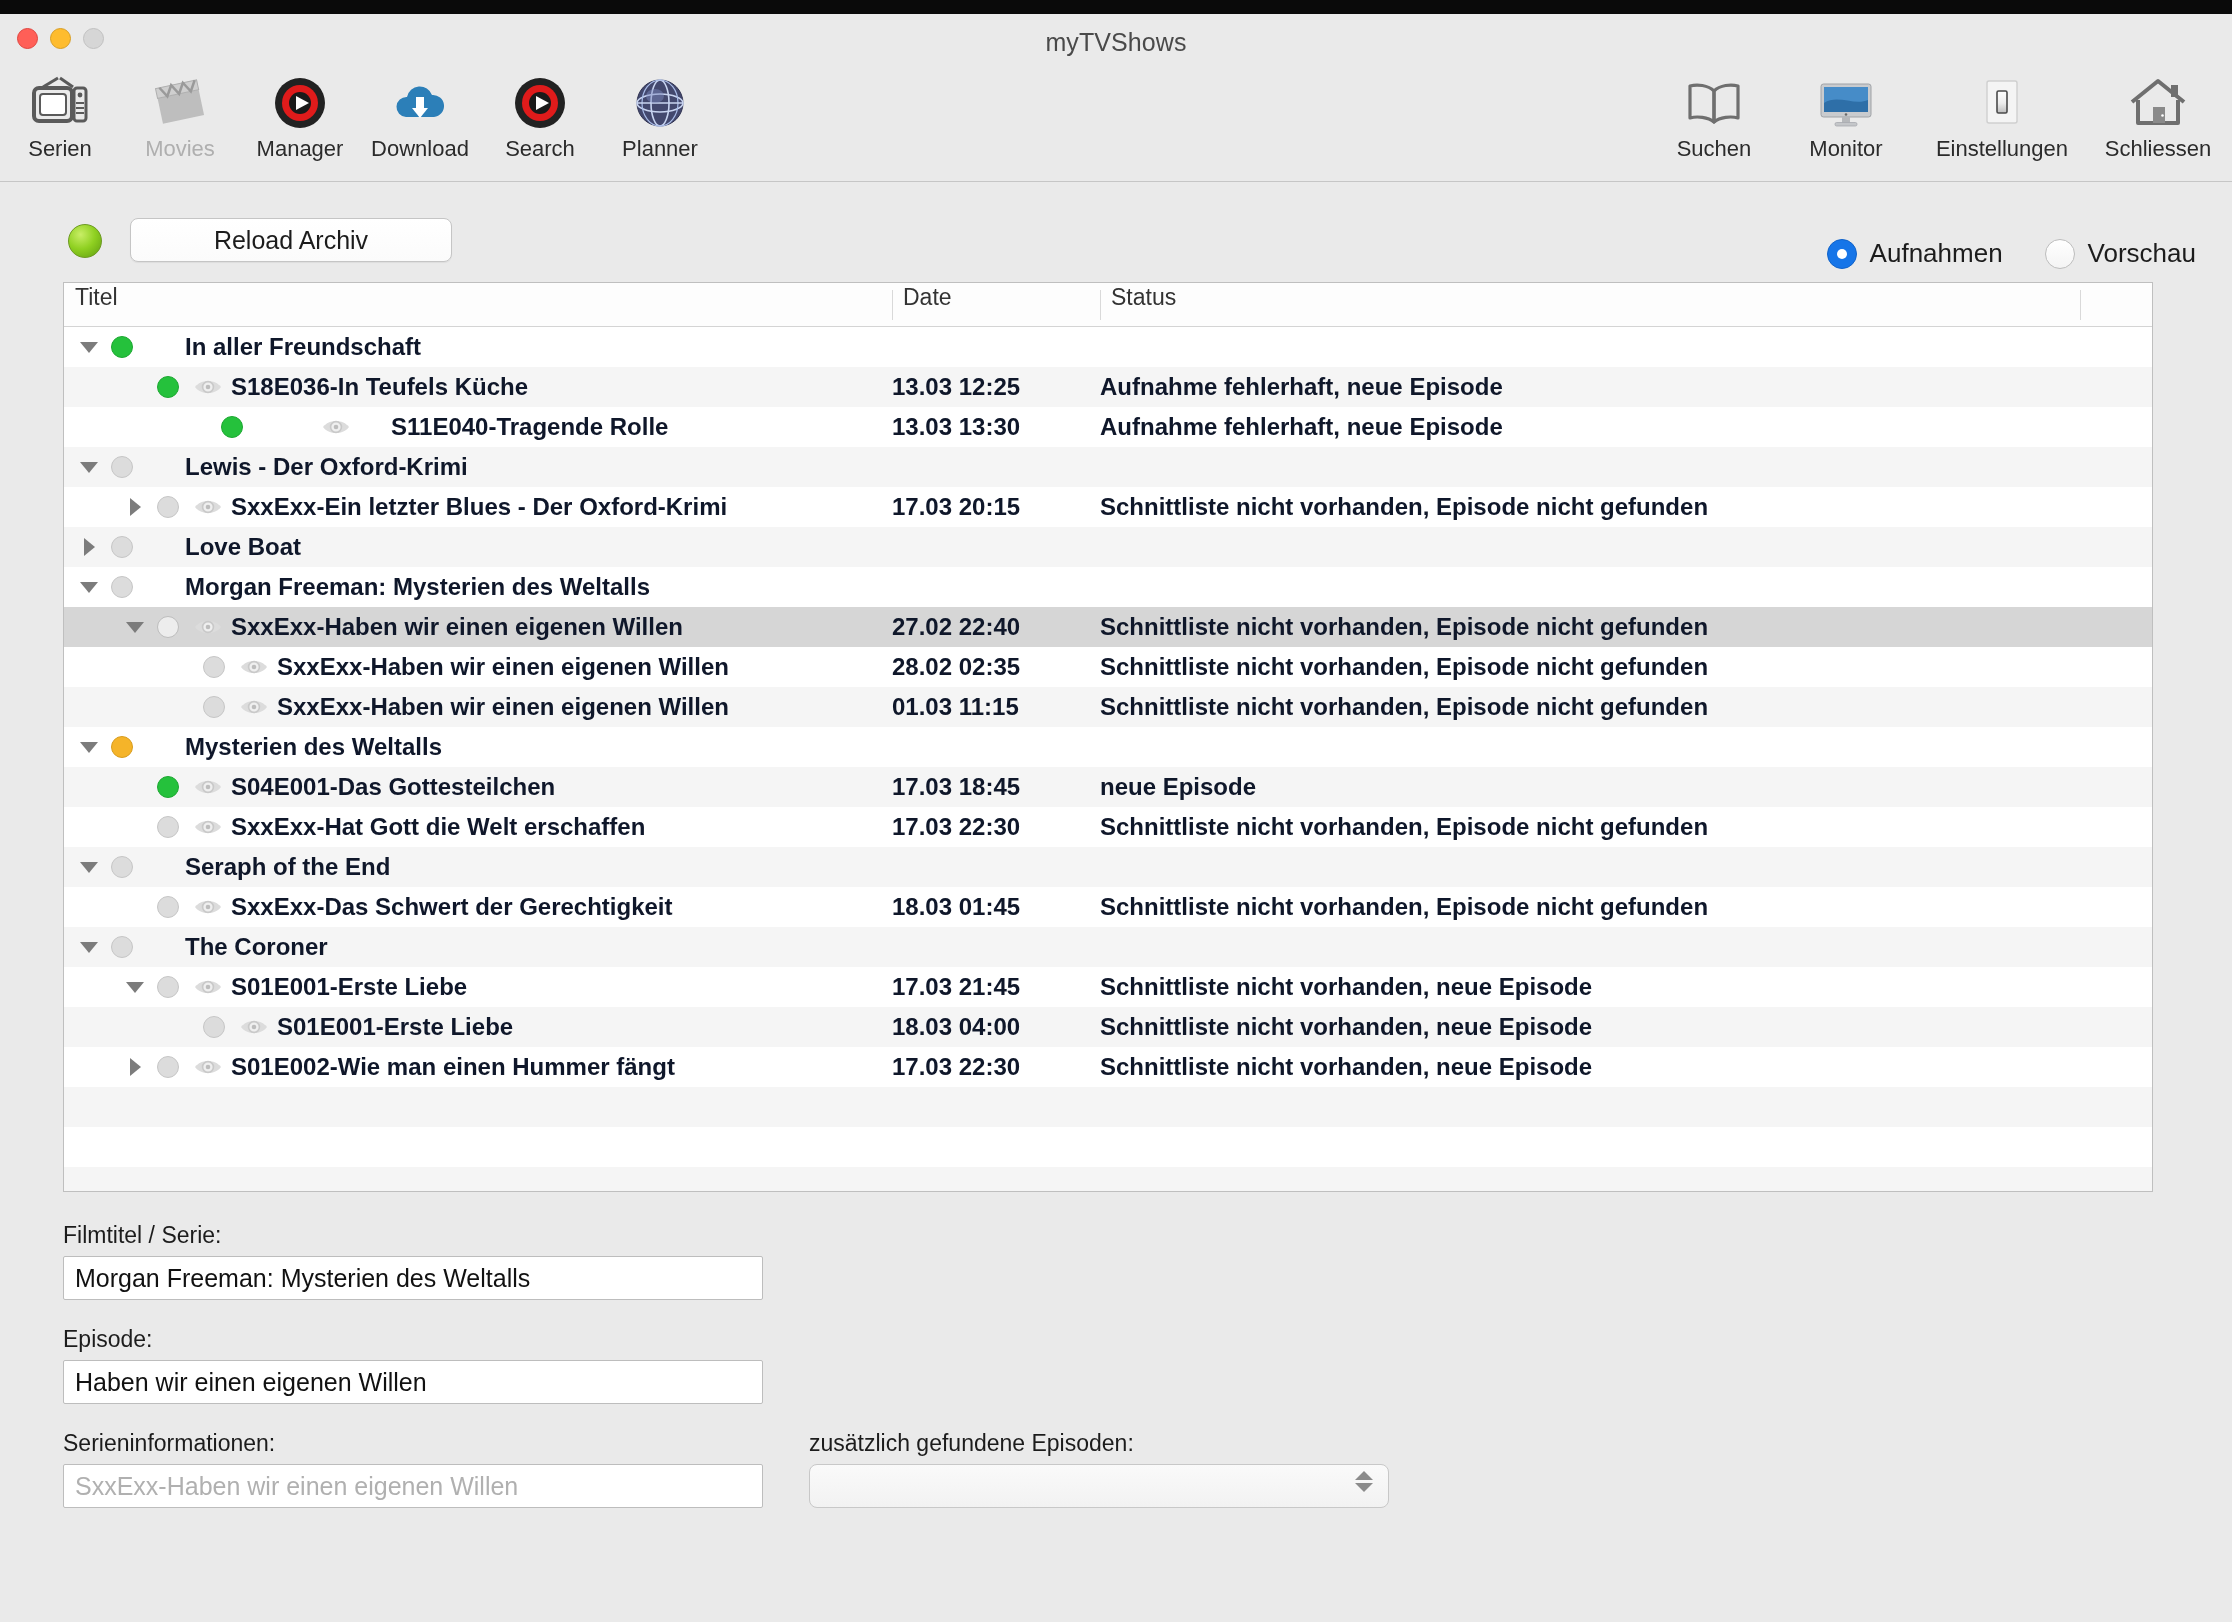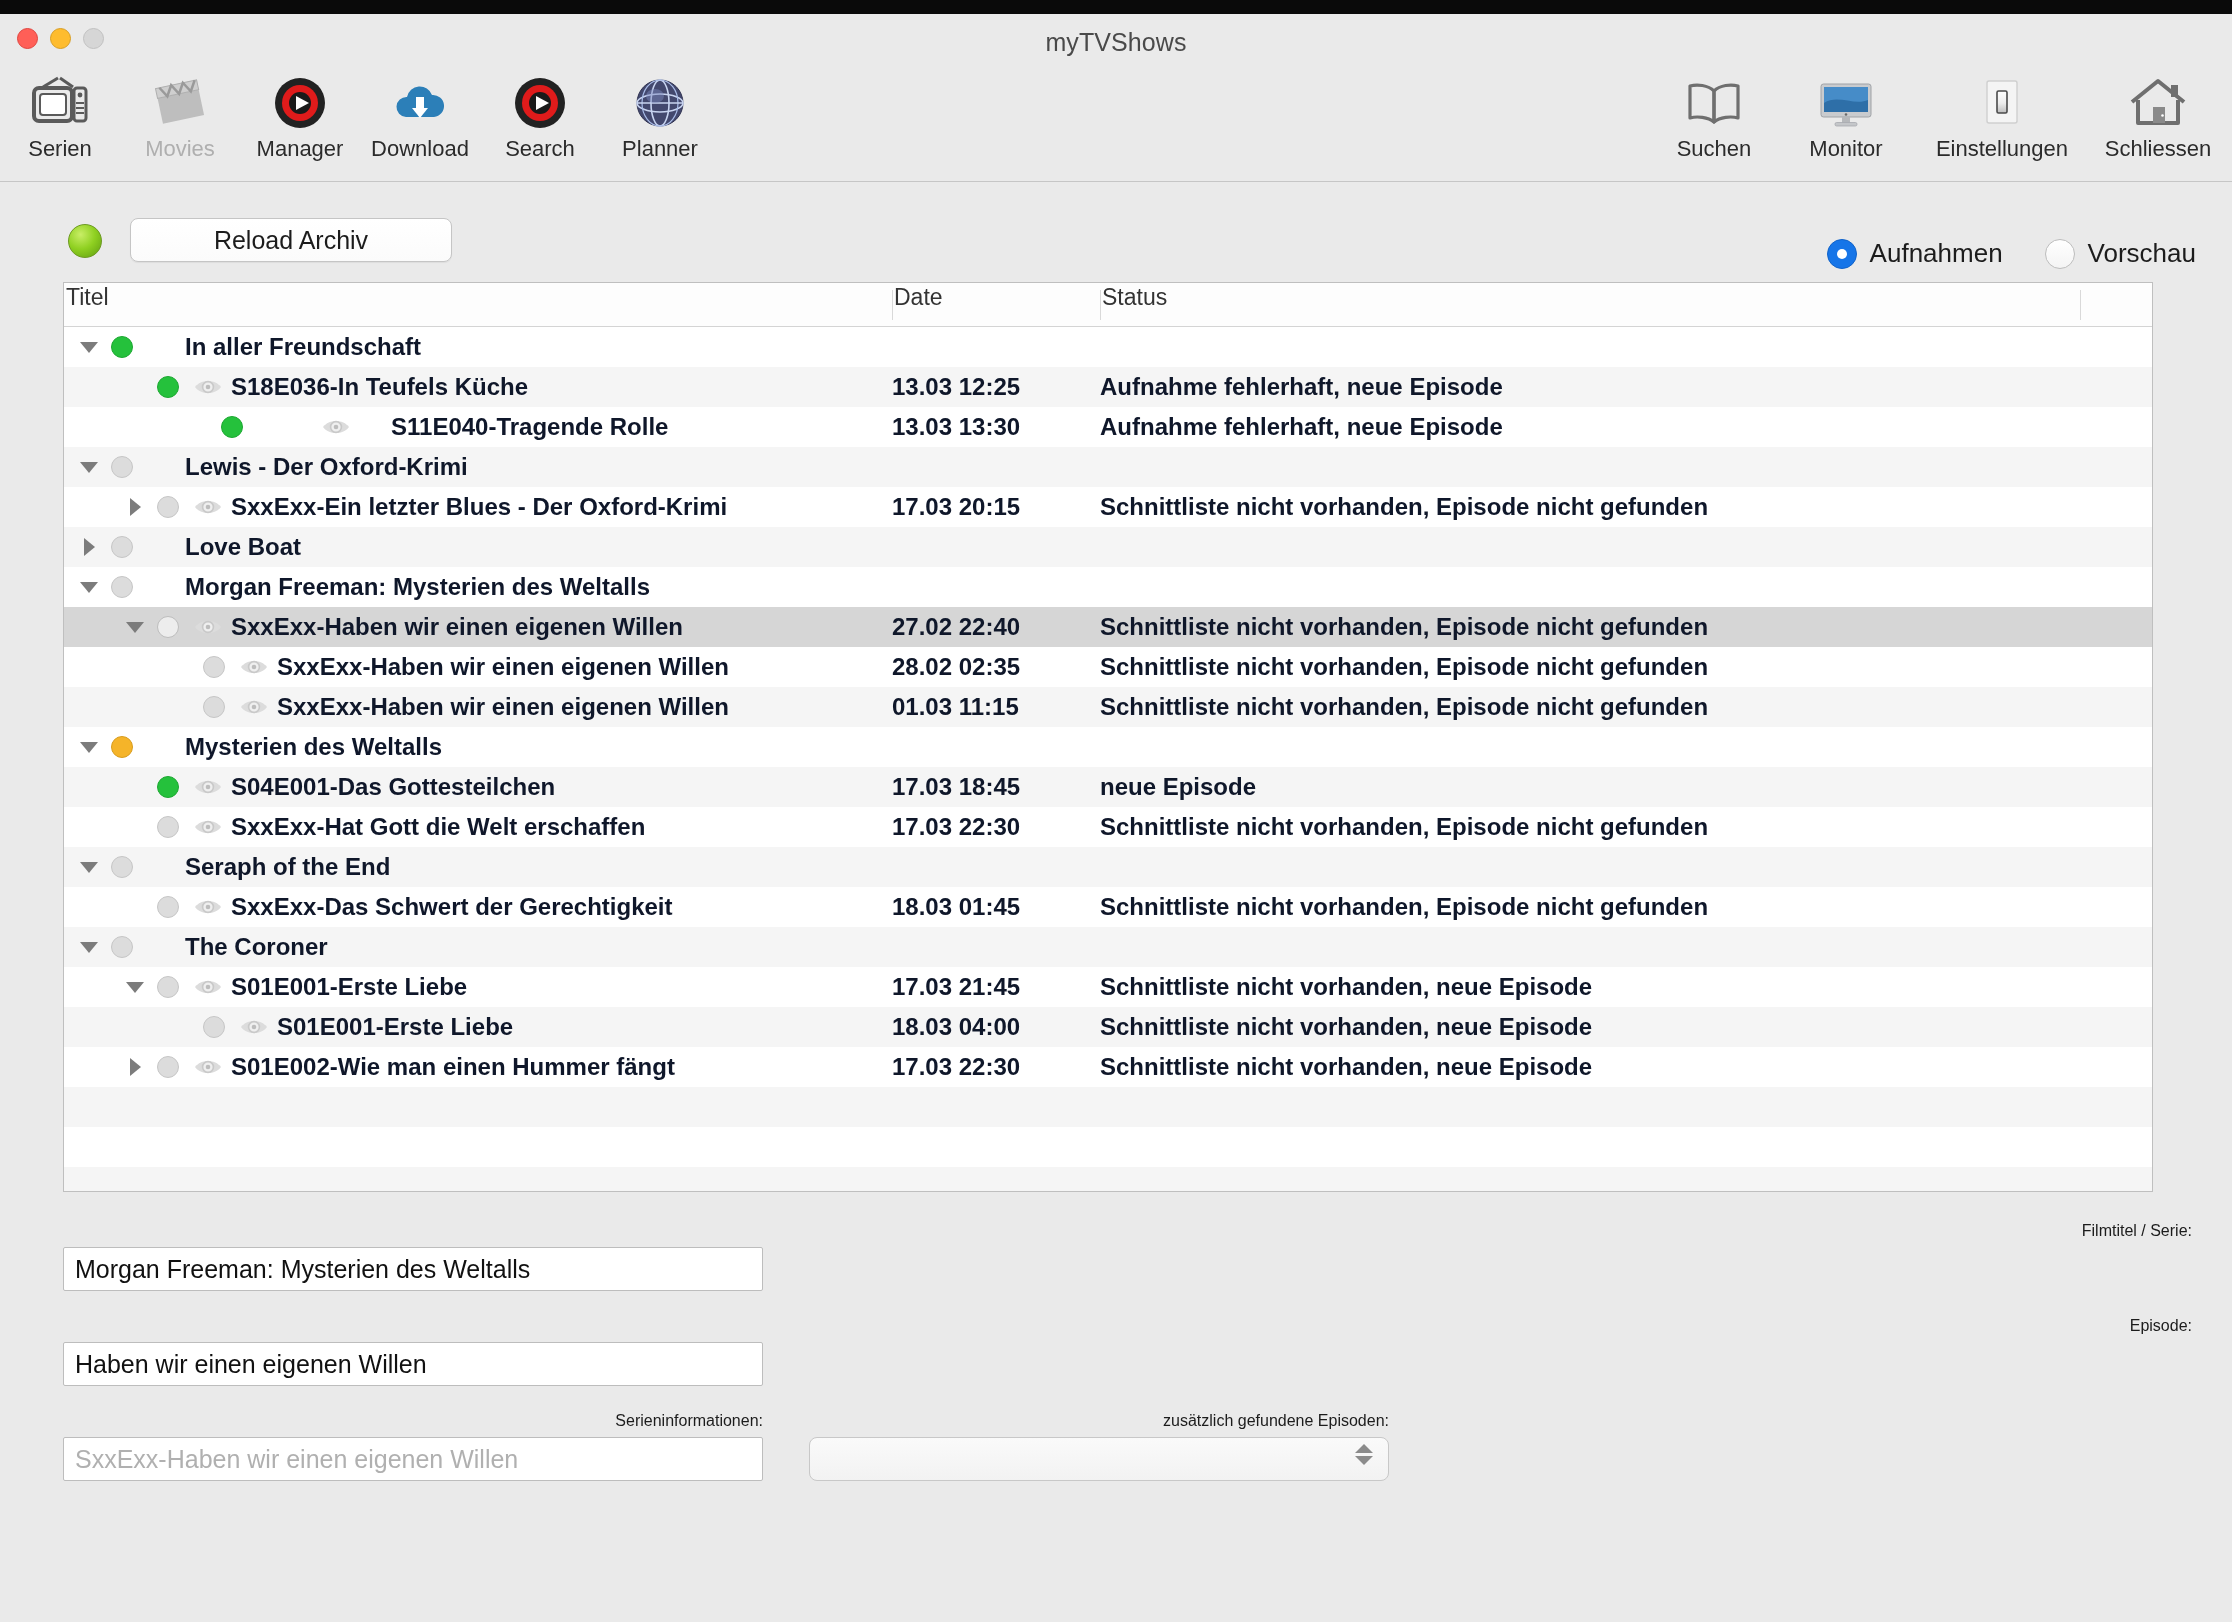--- a/index.html
+++ b/index.html
@@ -128,21 +128,21 @@
   #table-header {
     position: relative;
     height: 44px;
     background: #FDFDFD;
     border-bottom: 1px solid #D4D4D4;
   }
   .th {
     position: absolute; top: 0; height: 28px;
     display: flex; align-items: center;
     font-size: 23px; color: #333;
-    padding-left: 2px;
+    padding-left: 11px;
   }
   .col-sep {
     position: absolute; top: 7px; width: 1px; height: 30px; background: #D9D9D9;
   }
   #table-body { position: relative; }
 
   .row {
     position: relative;
     height: 40px;
     display: flex; align-items: center;
@@ -193,21 +193,21 @@
   .eye svg { display: block; }
 
   .ttxt { margin-left: 6px; }
 
   #table-filler { background: #FFFFFF; }
   .filler-stripe { height: 40px; }
   .filler-stripe.alt { background: #F5F5F5; }
 
   
   #form-area { position: absolute; left: 63px; top: 1040px; right: 40px; }
-  .fld-label { font-size: 16px; color: #1c1c1c; margin-bottom: 7px; text-align: right; }
+  .fld-label { font-size: 23px; color: #1c1c1c; margin-bottom: 7px; }
   .txtfield {
     width: 700px; height: 44px;
     background: #fff;
     border: 1px solid #BDBDBD;
     border-radius: 2px;
     font-family: "Liberation Sans", sans-serif;
     font-size: 25px; color: #111;
     padding: 0 11px;
     outline: none;
   }

